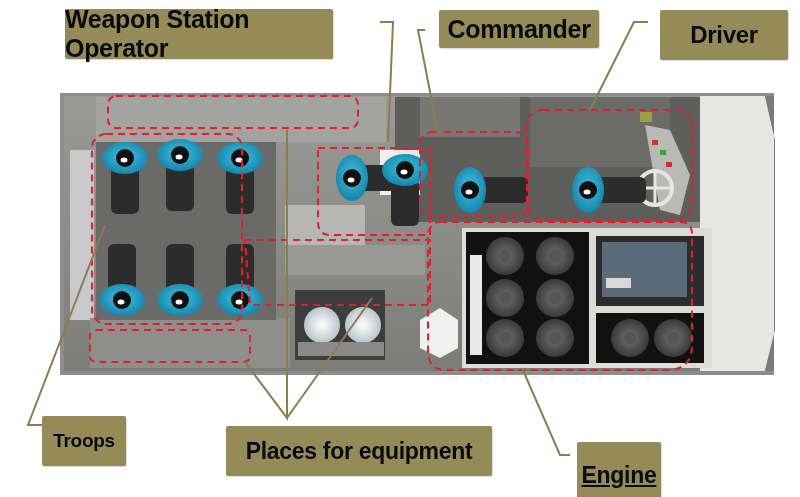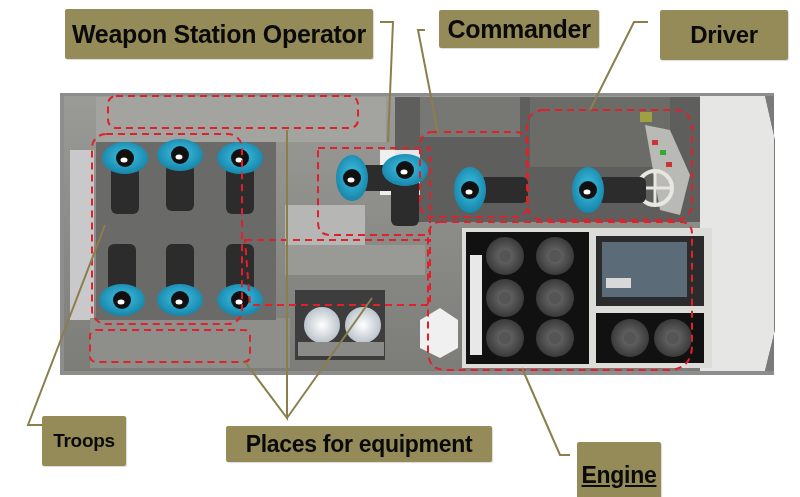--- a/index.html
+++ b/index.html
@@ -179,18 +179,18 @@
     <polyline points="380,22 393,22 388,142"></polyline>
     <polyline points="425,30 418,30 438,133"></polyline>
     <polyline points="648,22 634,22 590,110"></polyline>
     <polyline points="105,225 28,425 45,425"></polyline>
     <polyline points="245,362 287,418 287,130"></polyline>
     <polyline points="287,418 372,298"></polyline>
     <polyline points="522,368 560,455 570,455"></polyline>
   </g>
 </svg>
 
-<div class="label" style="left:65px; top:9px; width:308px; height:50px; font-size:25px;">Weapon Station Operator</div>
+<div class="label" style="left:65px; top:9px; width:268px; height:50px; font-size:25px;">Weapon Station Operator</div>
 <div class="label" style="left:439px; top:10px; width:160px; height:38px; font-size:25px;">Commander</div>
 <div class="label" style="left:660px; top:10px; width:128px; height:50px; font-size:24px;">Driver</div>
 <div class="label" style="left:42px; top:416px; width:84px; height:50px; font-size:19px;">Troops</div>
-<div class="label" style="left:226px; top:426px; width:174px; height:36px; font-size:23px; width:266px;">Places for equipment</div>
+<div class="label" style="left:226px; top:426px; width:174px; height:50px; font-size:23px; width:266px;">Places for equipment</div>
 <div class="label" style="left:577px; top:442px; width:84px; height:66px; font-size:23px; width:84px;text-decoration:underline;">Engine</div>
 
 </body></html>

